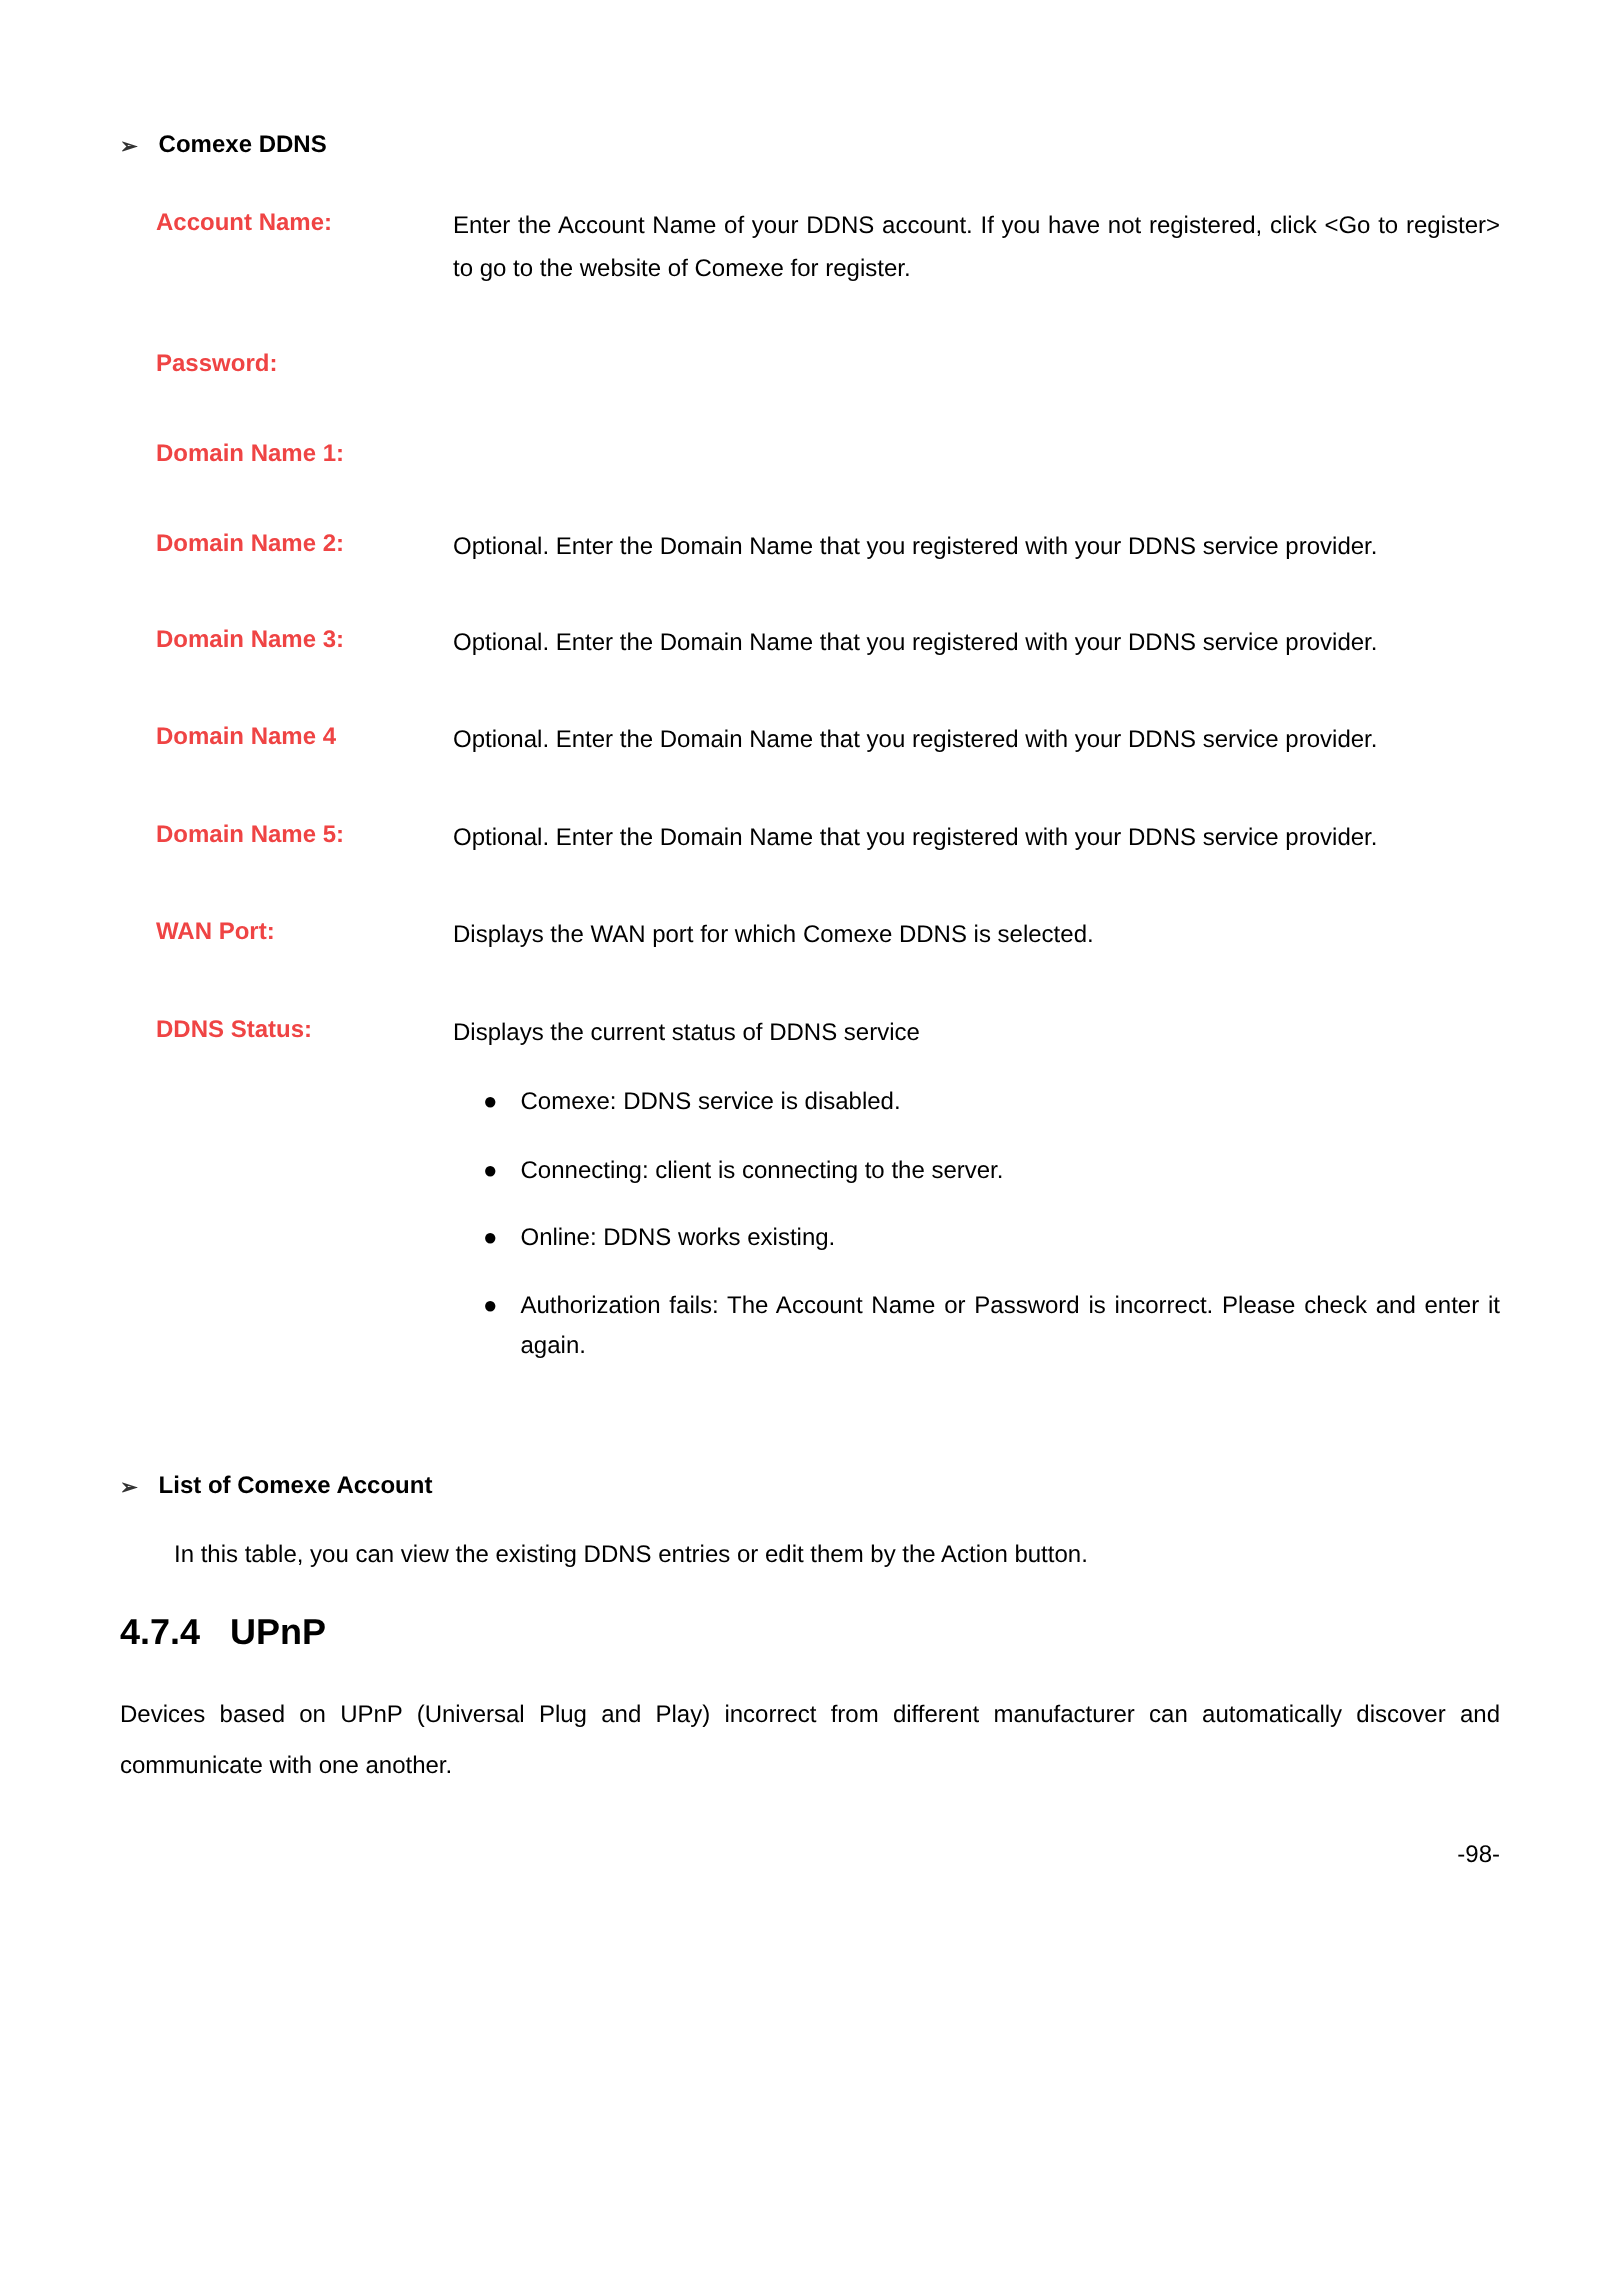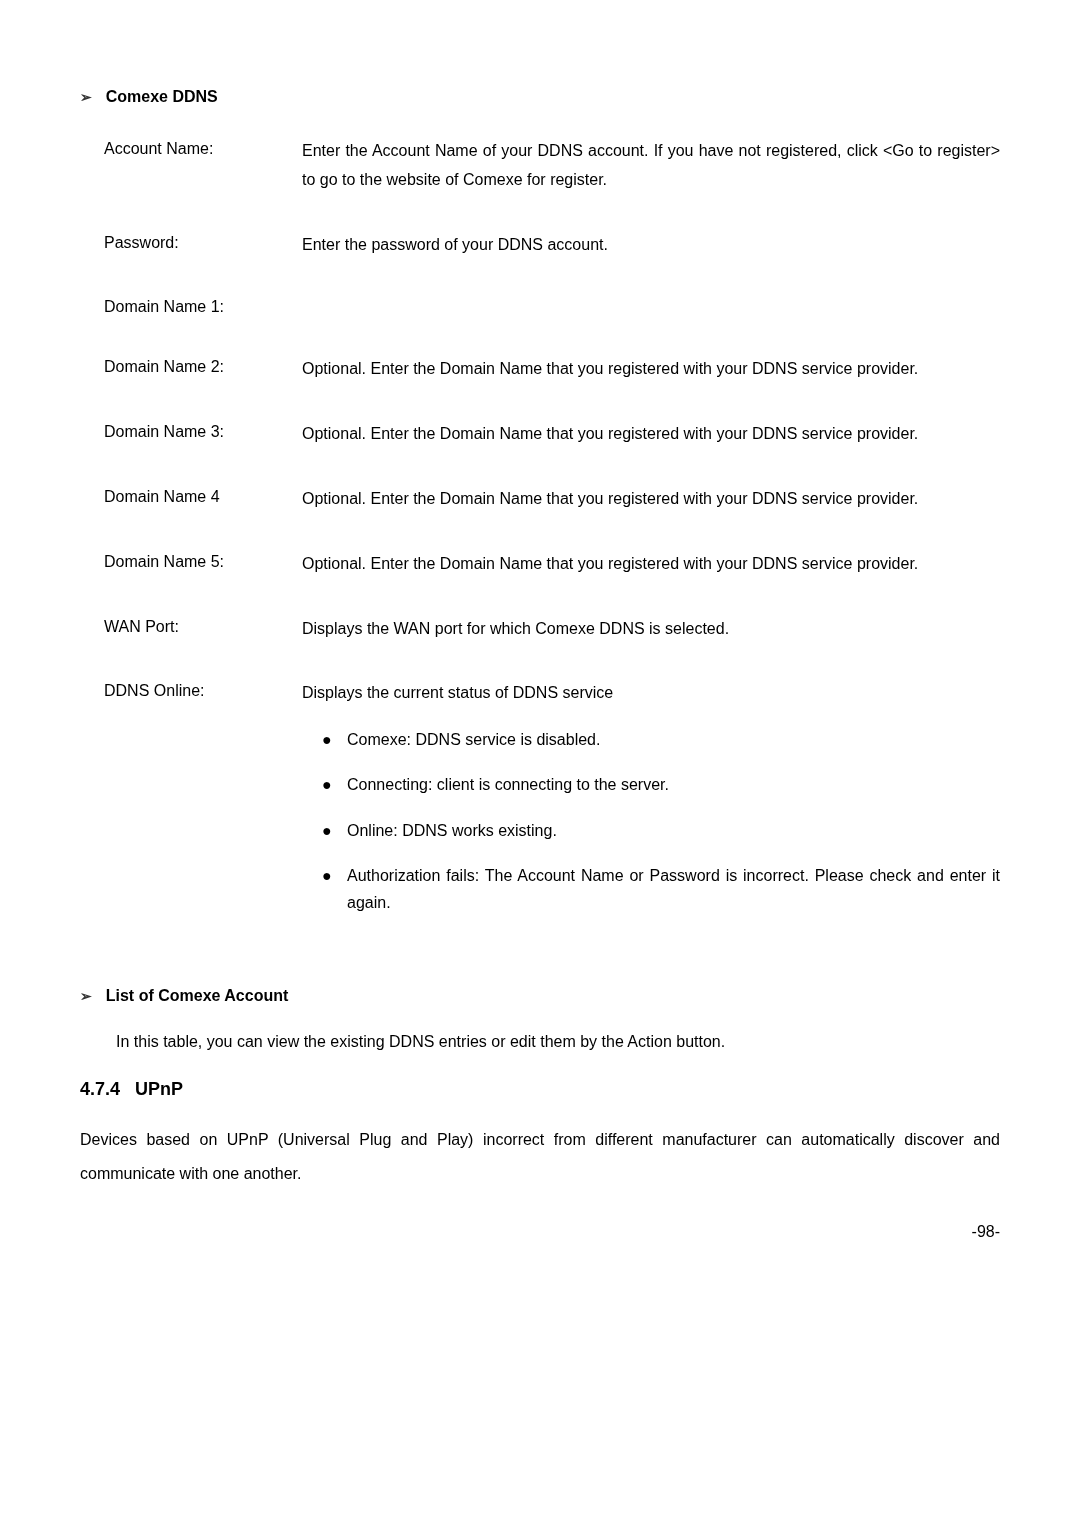--- a/index.html
+++ b/index.html
@@ -30,22 +30,22 @@
       color: #333;
     }
     .field-list {
       margin-left: 24px;
     }
     .field-row {
       display: flex;
       margin-bottom: 36px;
     }
     .field-label {
-      color: #000000;
-      font-weight: normal;
+      color: #ef4444;
+      font-weight: bold;
       min-width: 198px;
       flex-shrink: 0;
     }
     .field-value {
       flex: 1;
       text-align: justify;
       line-height: 1.8;
     }
     .status-list {
       padding-left: 20px;
@@ -72,21 +72,21 @@
       font-weight: bold;
       font-size: 16px;
       margin-top: 50px;
       margin-bottom: 22px;
     }
     .list-text {
       margin-left: 36px;
       margin-bottom: 22px;
     }
     .subsection-heading {
-      font-size: 18px;
+      font-size: 24px;
       font-weight: bold;
       margin-bottom: 20px;
     }
     .upnp-para {
       text-align: justify;
       line-height: 2.1;
       margin-bottom: 30px;
     }
     .page-number {
       text-align: right;
@@ -102,21 +102,20 @@
 </div>
 
 <div class="field-list">
   <div class="field-row">
     <div class="field-label">Account Name:</div>
     <div class="field-value">Enter the Account Name of your DDNS account. If you have not registered, click &lt;Go to register&gt; to go to the website of Comexe for register.</div>
   </div>
 
   <div class="field-row">
     <div class="field-label">Password:</div>
-    <div class="field-value">Enter the password of your DDNS account.</div>
   </div>
 
   <div class="field-row">
     <div class="field-label">Domain Name 1:</div>
   </div>
 
   <div class="field-row">
     <div class="field-label">Domain Name 2:</div>
     <div class="field-value">Optional. Enter the Domain Name that you registered with your DDNS service provider.</div>
   </div>
@@ -136,21 +135,21 @@
     <div class="field-value">Optional. Enter the Domain Name that you registered with your DDNS service provider.</div>
   </div>
 
 
   <div class="field-row">
     <div class="field-label">WAN Port:</div>
     <div class="field-value">Displays the WAN port for which Comexe DDNS is selected.</div>
   </div>
 
   <div class="field-row" style="margin-bottom:0">
-    <div class="field-label">DDNS Online:</div>
+    <div class="field-label">DDNS Status:</div>
     <div class="field-value">
       <span>Displays the current status of DDNS service</span>
       <div class="status-list">
         <div class="status-item">
           <span class="status-bullet">●</span>
           <span class="status-text">Comexe: DDNS service is disabled.</span>
         </div>
         <div class="status-item">
           <span class="status-bullet">●</span>
           <span class="status-text">Connecting: client is connecting to the server.</span>

